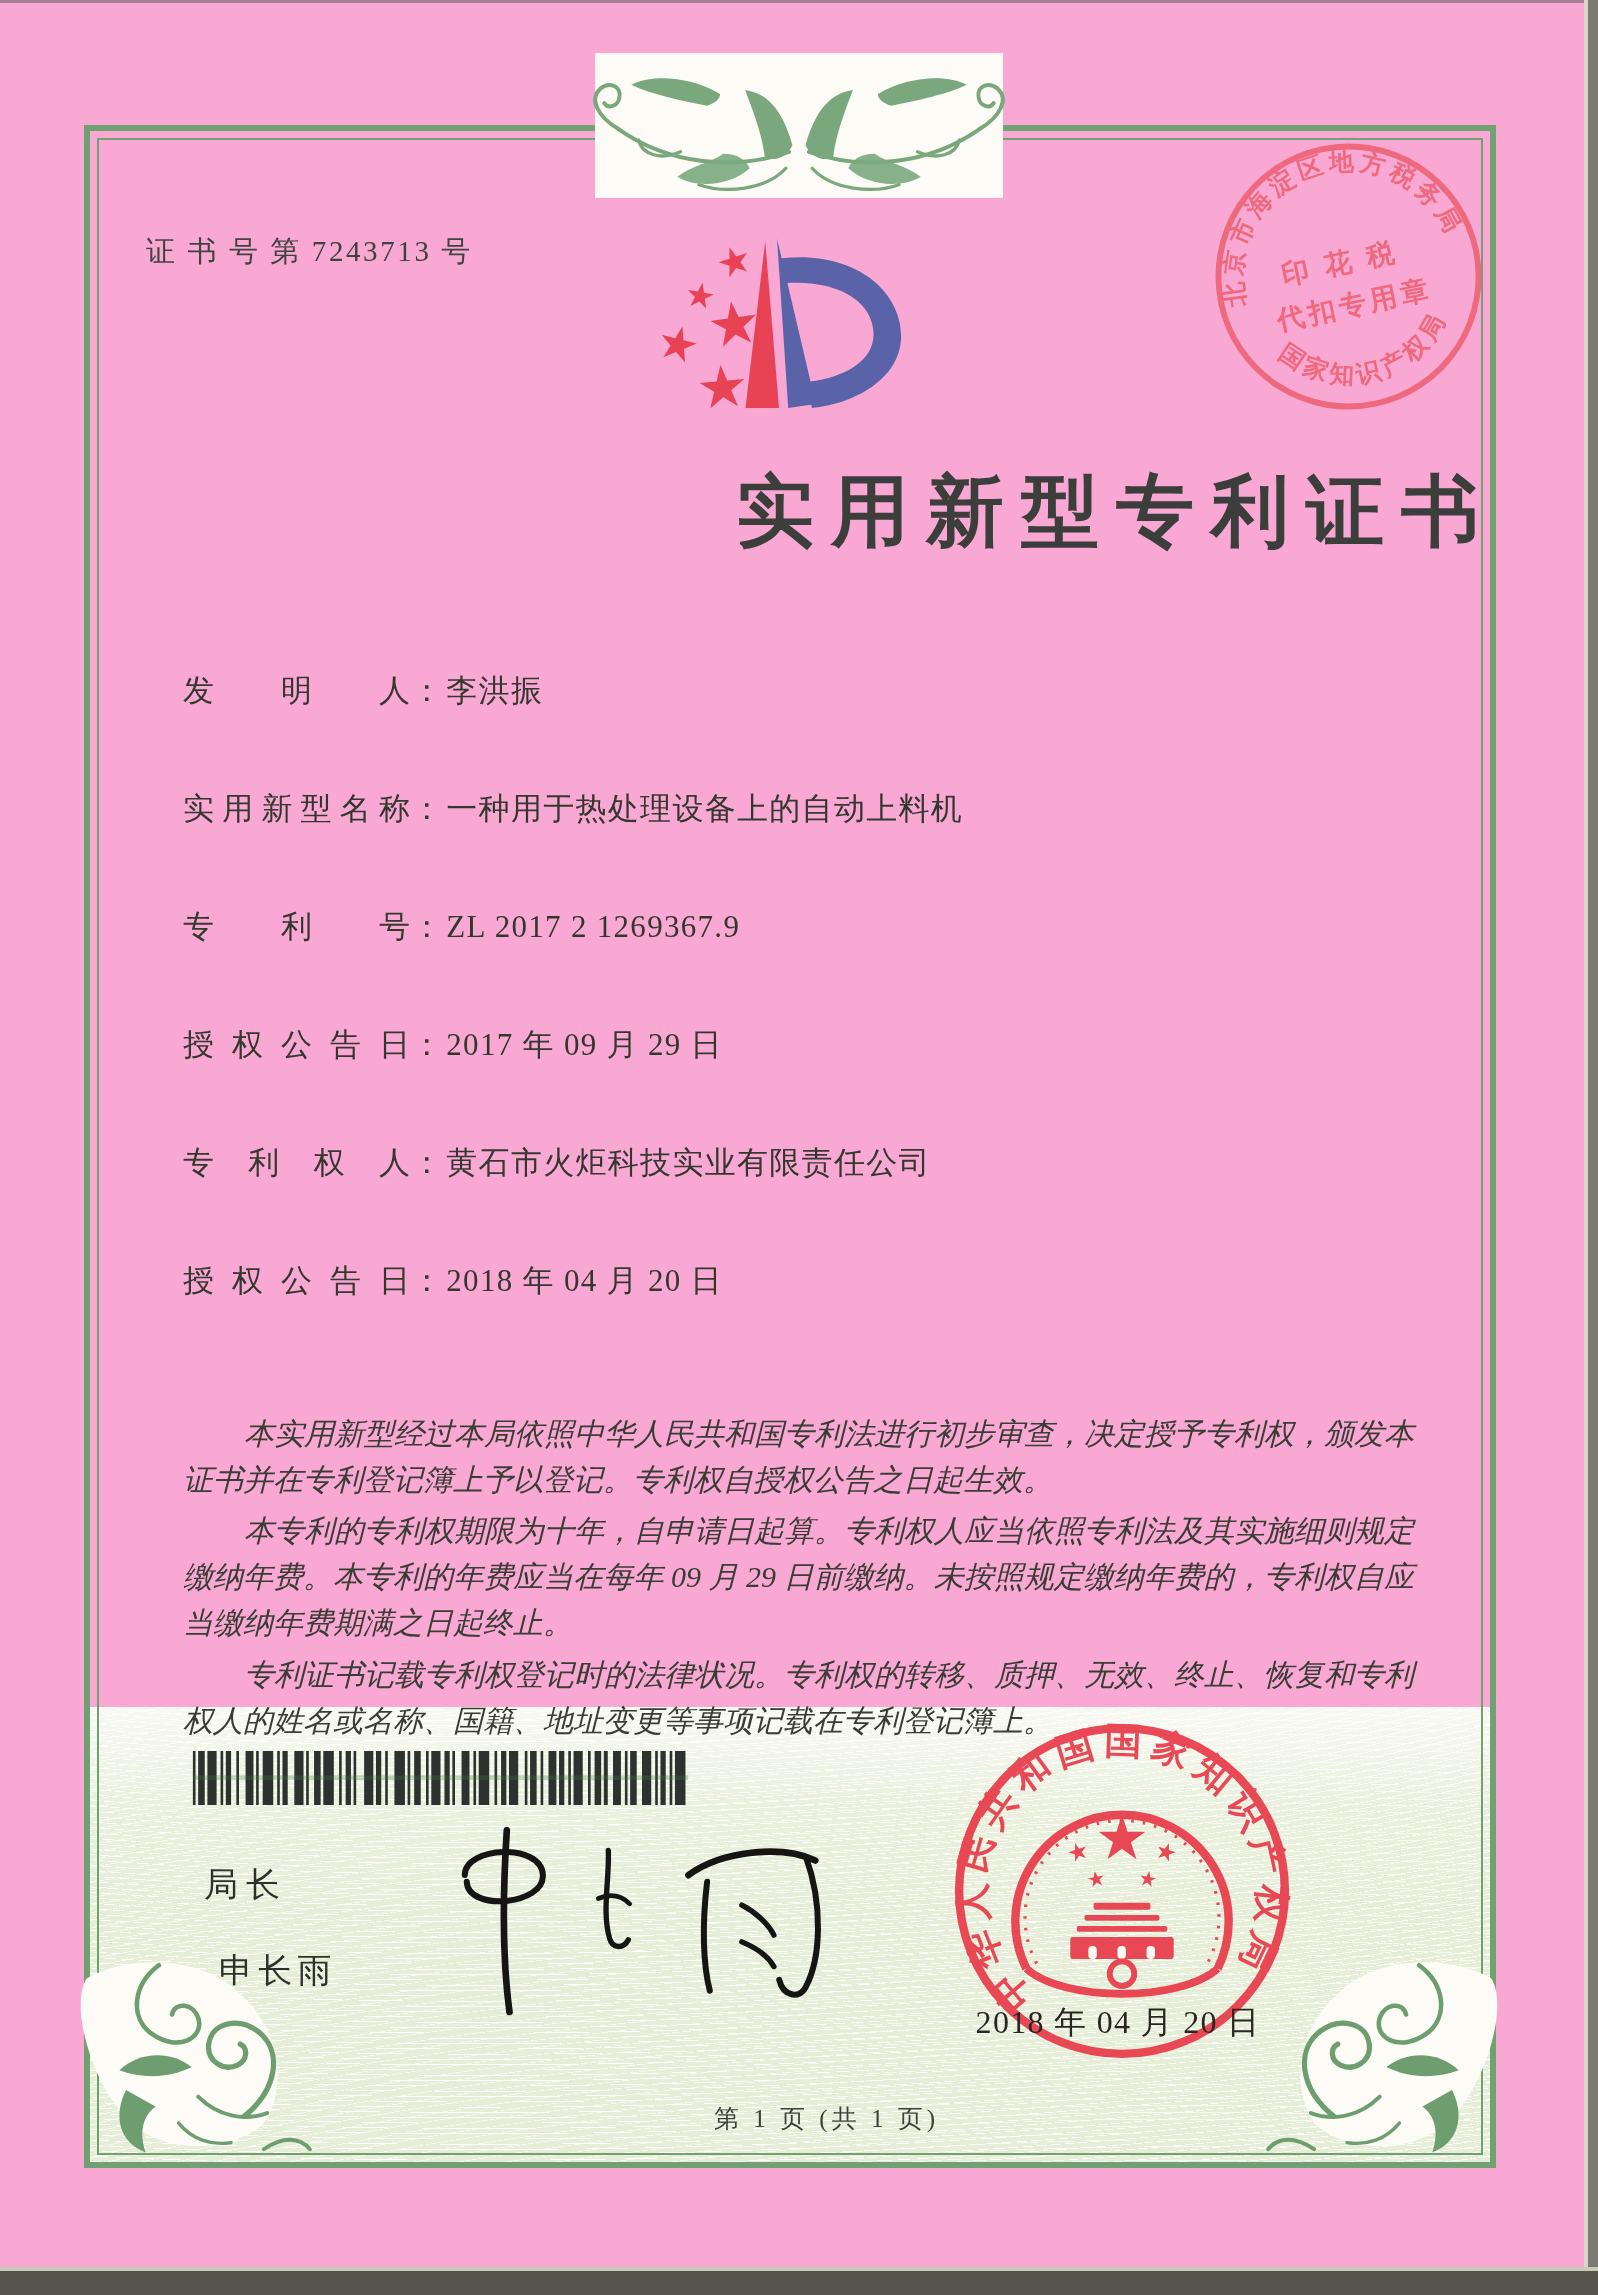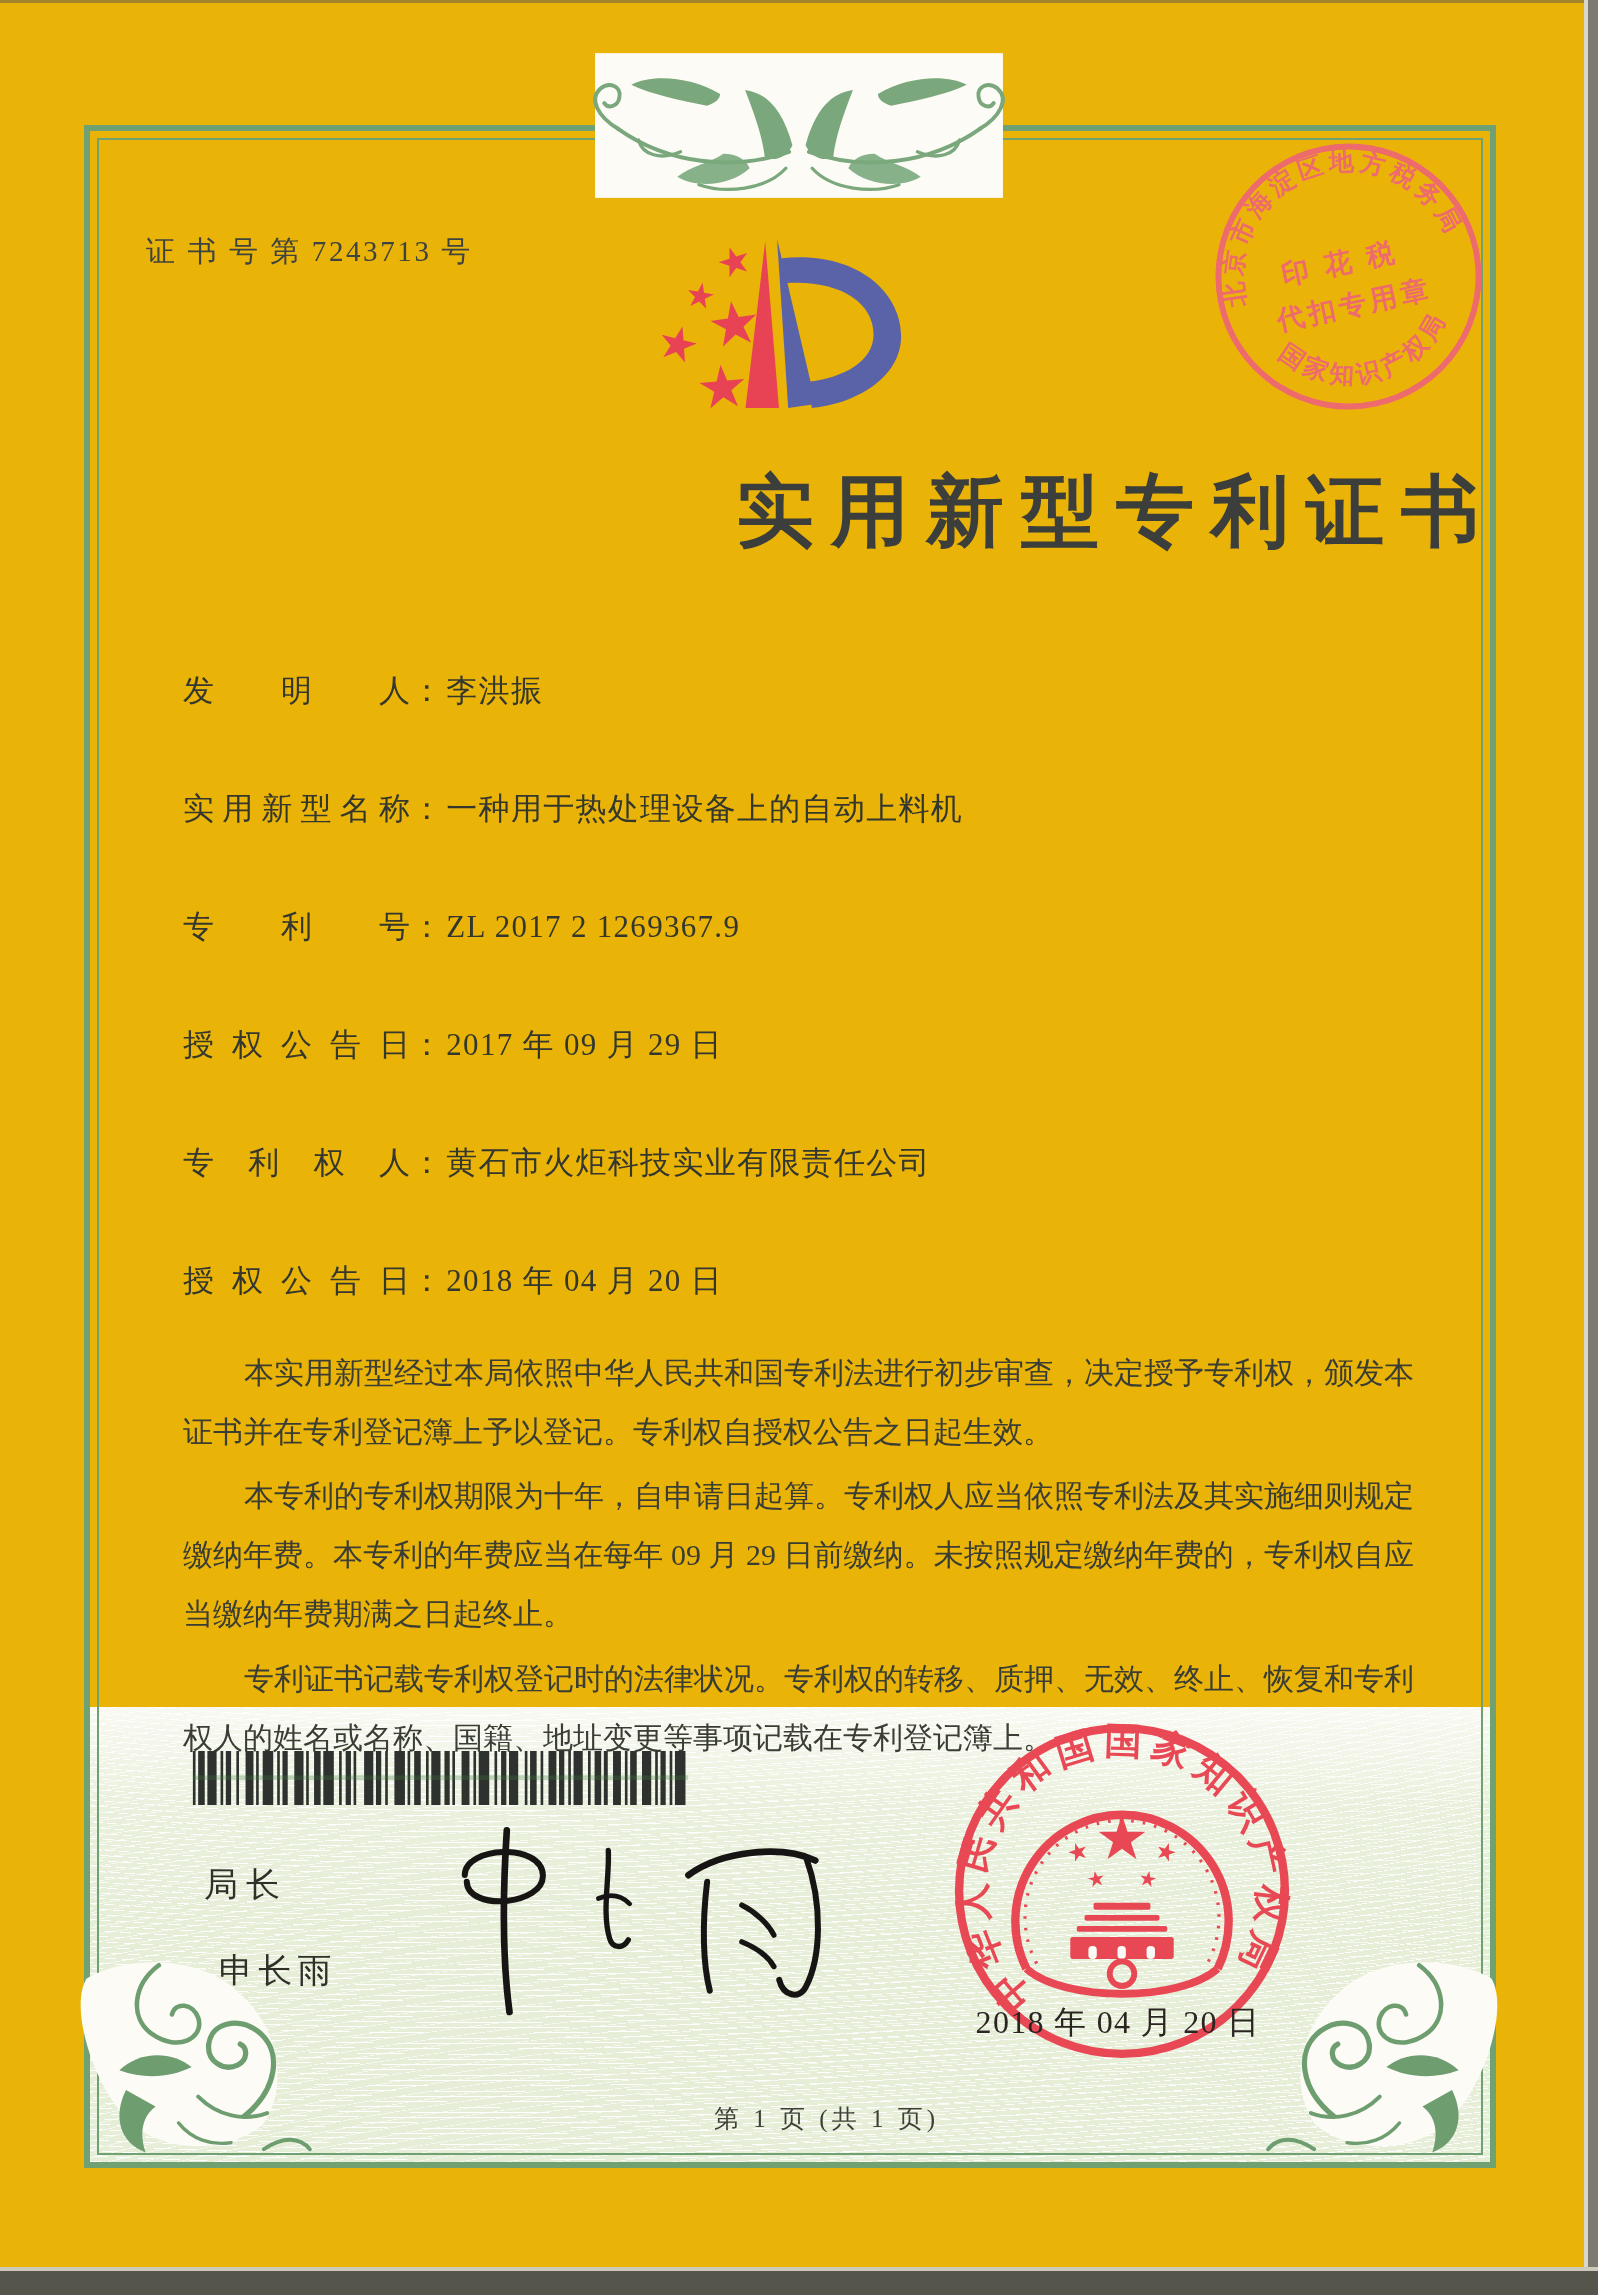--- a/index.html
+++ b/index.html
@@ -1,18 +1,18 @@
 <!DOCTYPE html>
 <html style="font-size:10.5px"><head>
 <meta charset="utf-8">
 <style>
   html,body{margin:0;padding:0;background:#9a988c;}
   .page{
     position:relative;width:1598px;height:2295px;overflow:hidden;
-    background:#eab308;
+    background:#f9a8d4;
     font-family:"Liberation Serif","DejaVu Serif",serif;
     color:#34372f;
   }
   
   .edge-top{position:absolute;left:0;top:0;width:100%;height:3.3px;background:rgba(88,88,78,.5);}
   .edge-right-light{position:absolute;right:10.5px;top:0;width:4px;height:100%;background:#d9d7ca;}
   .edge-right{position:absolute;right:0;top:0;width:10.5px;height:100%;background:#7d7b71;}
   .edge-bottom-light{position:absolute;left:0;bottom:24px;width:100%;height:4px;background:#ccc9bb;}
   .edge-bottom{position:absolute;left:0;bottom:0;width:100%;height:24px;background:#56554b;}
 
@@ -55,22 +55,22 @@
   .rows{position:absolute;left:183px;top:670px;width:1250px;z-index:4;}
   .row{height:118px;font-size:31px;color:#34372d;white-space:nowrap;}
   .flabel{
     display:inline-block;width:227px;vertical-align:bottom;
     text-align:justify;text-align-last:justify;
   }
   .fcolon{display:inline-block;margin:0 4px 0 1.3px;}
   .fvalue{letter-spacing:1.3px;}
 
   .paras{
-    position:absolute;left:183px;top:1343px;width:1231px;z-index:4;
-    font-size:30px;line-height:59px;color:#3a3d33;text-align:justify;
+    position:absolute;left:183px;top:1411px;width:1231px;z-index:4;
+    font-size:30px;line-height:46px;color:#3a3d33;text-align:justify;font-style:italic;
   }
   .paras p{margin:0 0 5.3px 0;text-indent:61px;}
 
   .barcode-wrap{position:absolute;left:192px;top:1751px;width:497px;height:54px;z-index:4;}
 
   .sig-title{position:absolute;left:204px;top:1862px;font-size:34px;letter-spacing:8px;color:#2f3129;z-index:4;}
   .sig-name{position:absolute;left:219px;top:1948px;font-size:34px;letter-spacing:5.3px;color:#2f3129;z-index:4;}
   .sig-script{position:absolute;left:408px;top:1810px;width:434px;height:217px;z-index:4;}
 
   .seal{position:absolute;left:941px;top:1710px;width:362px;height:362px;z-index:5;opacity:.95;}

